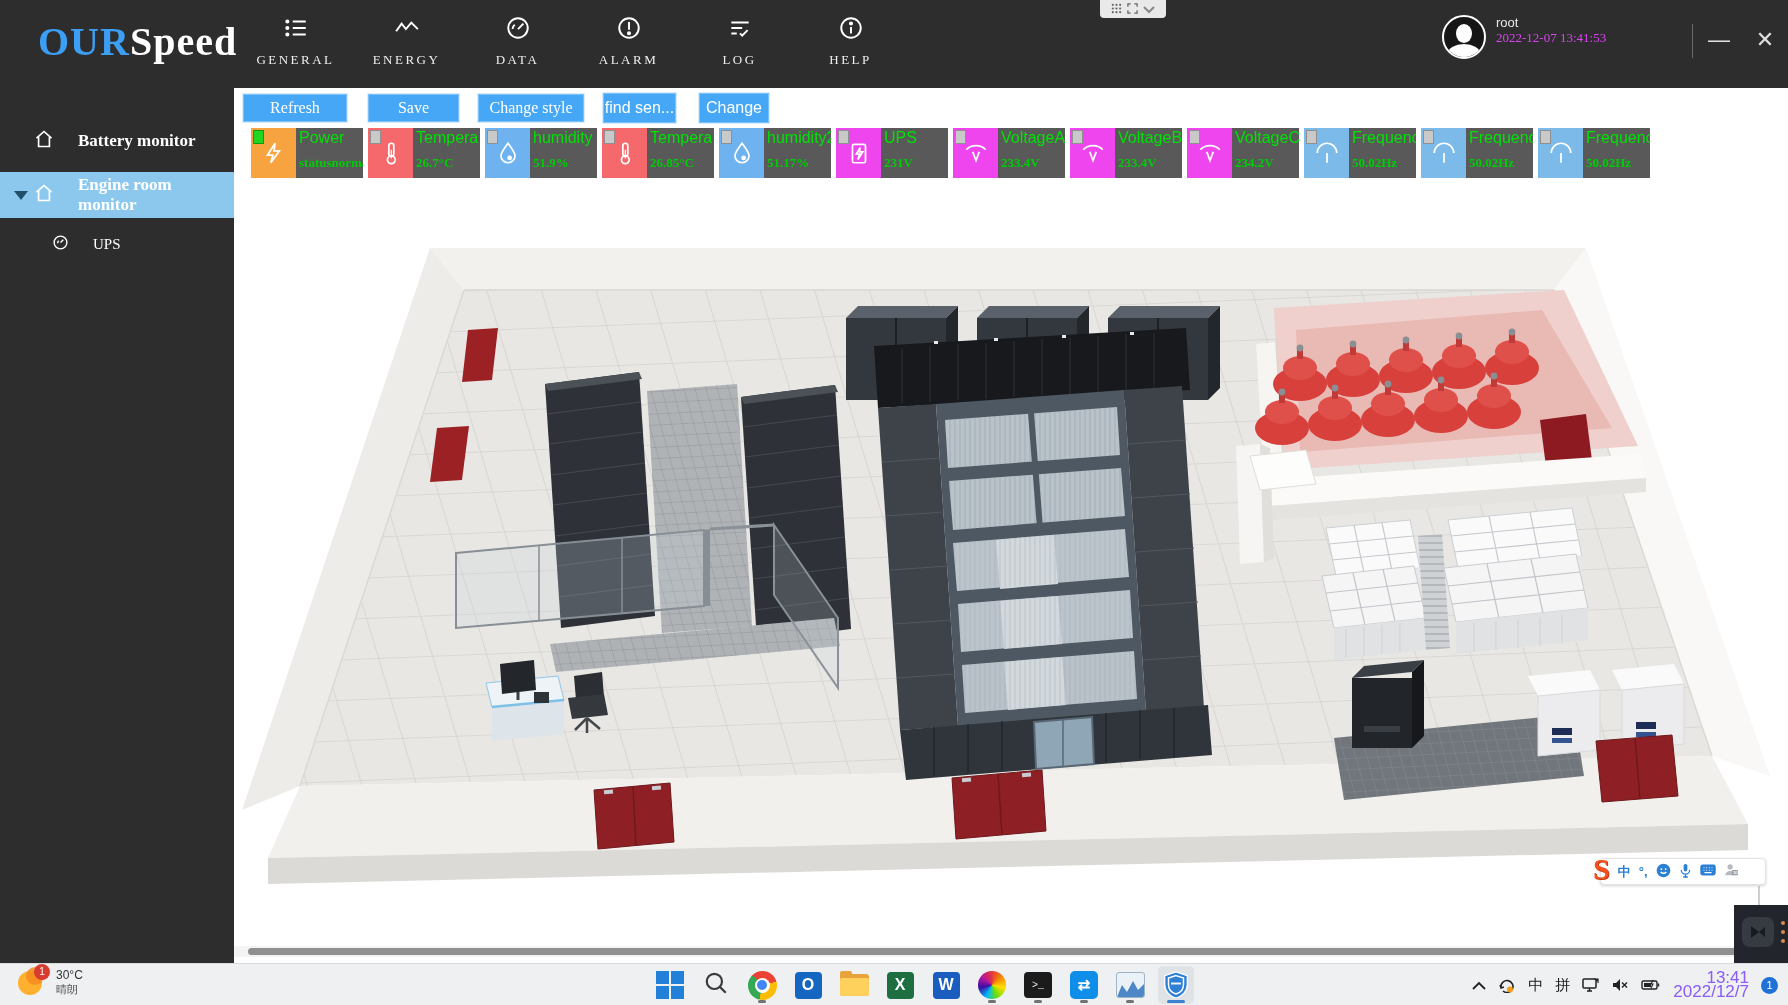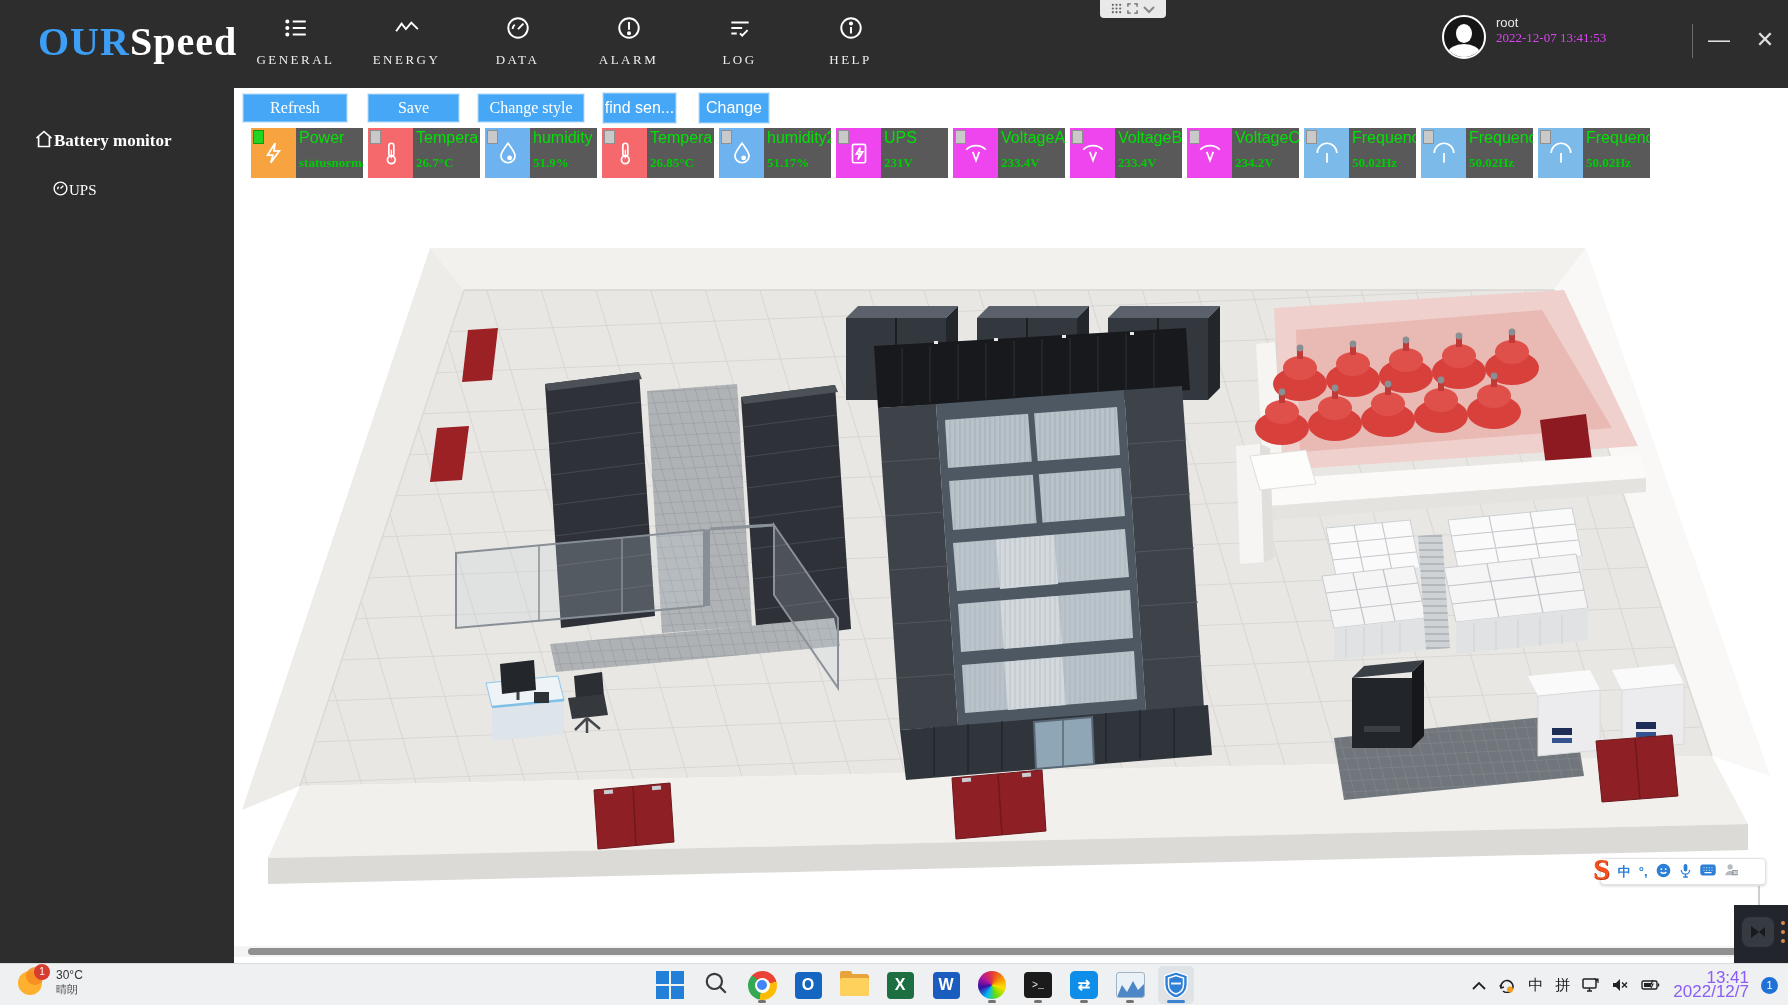--- a/index.html
+++ b/index.html
@@ -27,21 +27,21 @@
   .win-divider { position:absolute; left:1692px; top:24px; width:1px; height:34px; background:#6a6a6a; }
   .winbtn { position:absolute; top:26px; color:#e0e0e0; font-size:22px; line-height:28px; width:34px; text-align:center; cursor:pointer; }
   .minb { left:1702px; } .closeb { left:1748px; }
   .ime-chip { position:absolute; left:1100px; top:0; width:66px; height:18px; background:#e9e9e9; border-radius:0 0 4px 4px; display:flex; align-items:center; justify-content:center; gap:5px; z-index:40; }
 
   
   .sidebar { position:absolute; left:0; top:88px; width:234px; height:875px; background:#2d2d2d; z-index:20; }
   .snav { margin-top:30px; }
   .sitem { position:relative; height:46px; display:flex; align-items:center; color:#fff; cursor:pointer; }
   .sitem .home { margin-left:34px; }
-  .sitem .stext { margin-left:0; font-family:"Liberation Serif", serif; font-weight:bold; font-size:17px; }
+  .sitem .stext { margin-left:24px; font-family:"Liberation Serif", serif; font-weight:bold; font-size:17px; }
   .sitem.active { background:#8cc8ee; margin-top:8px; }
   .sitem.active .caret { position:absolute; left:14px; width:0; height:0; border-left:7px solid transparent; border-right:7px solid transparent; border-top:9px solid #20506b; }
   .sitem.child { height:40px; margin-top:6px; }
   .sitem.child .home { margin-left:52px; }
   .sitem.child .stext { font-size:15px; font-weight:normal; }
 
   
   .toolbar { position:absolute; left:234px; top:88px; width:1554px; height:40px; background:#fff; display:flex; align-items:center; }
   .tbtn { height:28px; background:#45a7f5; border:1px solid #7cc2f7; color:#fff; text-align:center; line-height:26px; cursor:pointer; box-shadow:0 0 0 1px #d8ecfb; }
   .tserif { font-family:"Liberation Serif", serif; font-size:16px; }
@@ -214,20 +214,28 @@
   </div>
 
   <div class="sidebar">
     <div class="snav">
       <div class="sitem">
         <span class="home"><svg width="20" height="20" viewBox="0 0 24 24" fill="none" stroke="#fff" stroke-width="2">
               <path d="M3 11l9-8 9 8"></path>
               <path d="M5.5 9.5V21h13V9.5"></path>
             </svg></span>
         <span class="stext">Battery monitor</span>
+      </div>
+      <div class="sitem active">
+        <span class="caret"></span>
+        <span class="home"><svg width="20" height="20" viewBox="0 0 24 24" fill="none" stroke="#fff" stroke-width="2">
+              <path d="M3 11l9-8 9 8"></path>
+              <path d="M5.5 9.5V21h13V9.5"></path>
+            </svg></span>
+        <span class="stext">Engine room monitor</span>
       </div>
       <div class="sitem child">
         <span class="home"><svg width="17" height="17" viewBox="0 0 24 24" fill="none" stroke="#fff" stroke-width="2">
               <circle cx="12" cy="12" r="9"></circle>
               <path d="M12 12l4-4"></path>
               <path d="M8 13a4.5 4.5 0 0 1 1.5-3.4"></path>
             </svg></span>
         <span class="stext">UPS</span>
       </div>
     </div>

